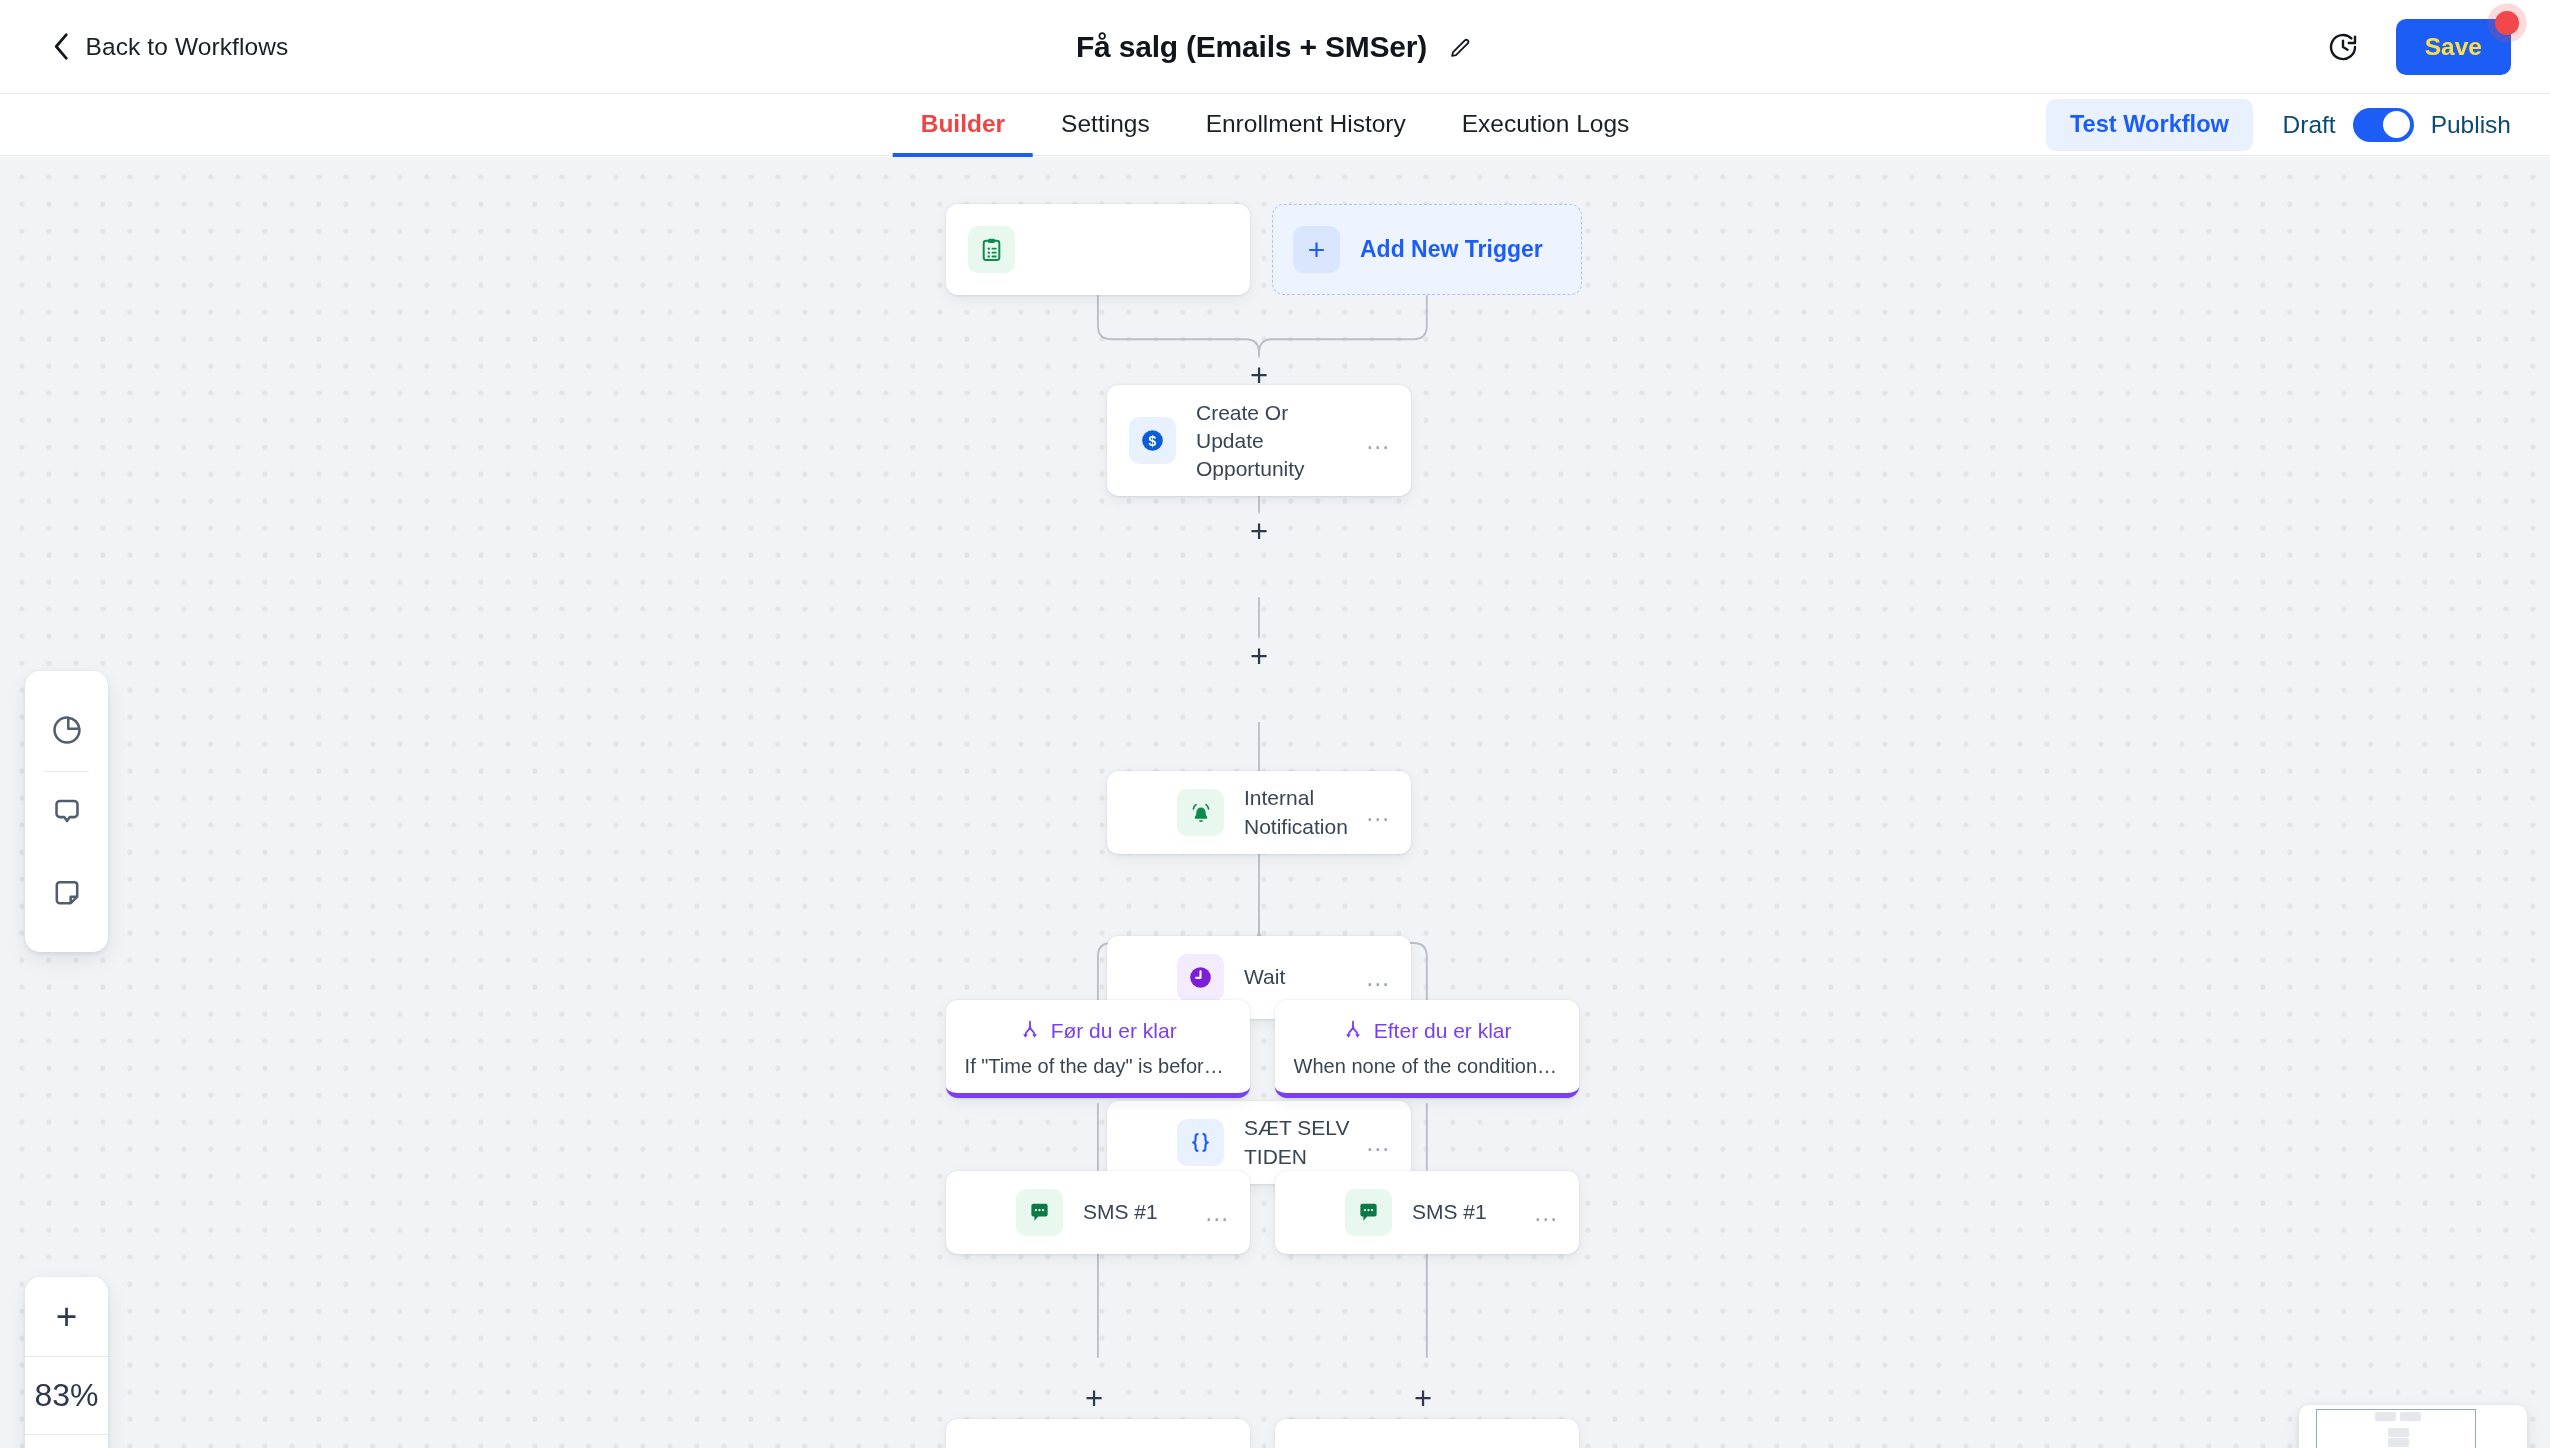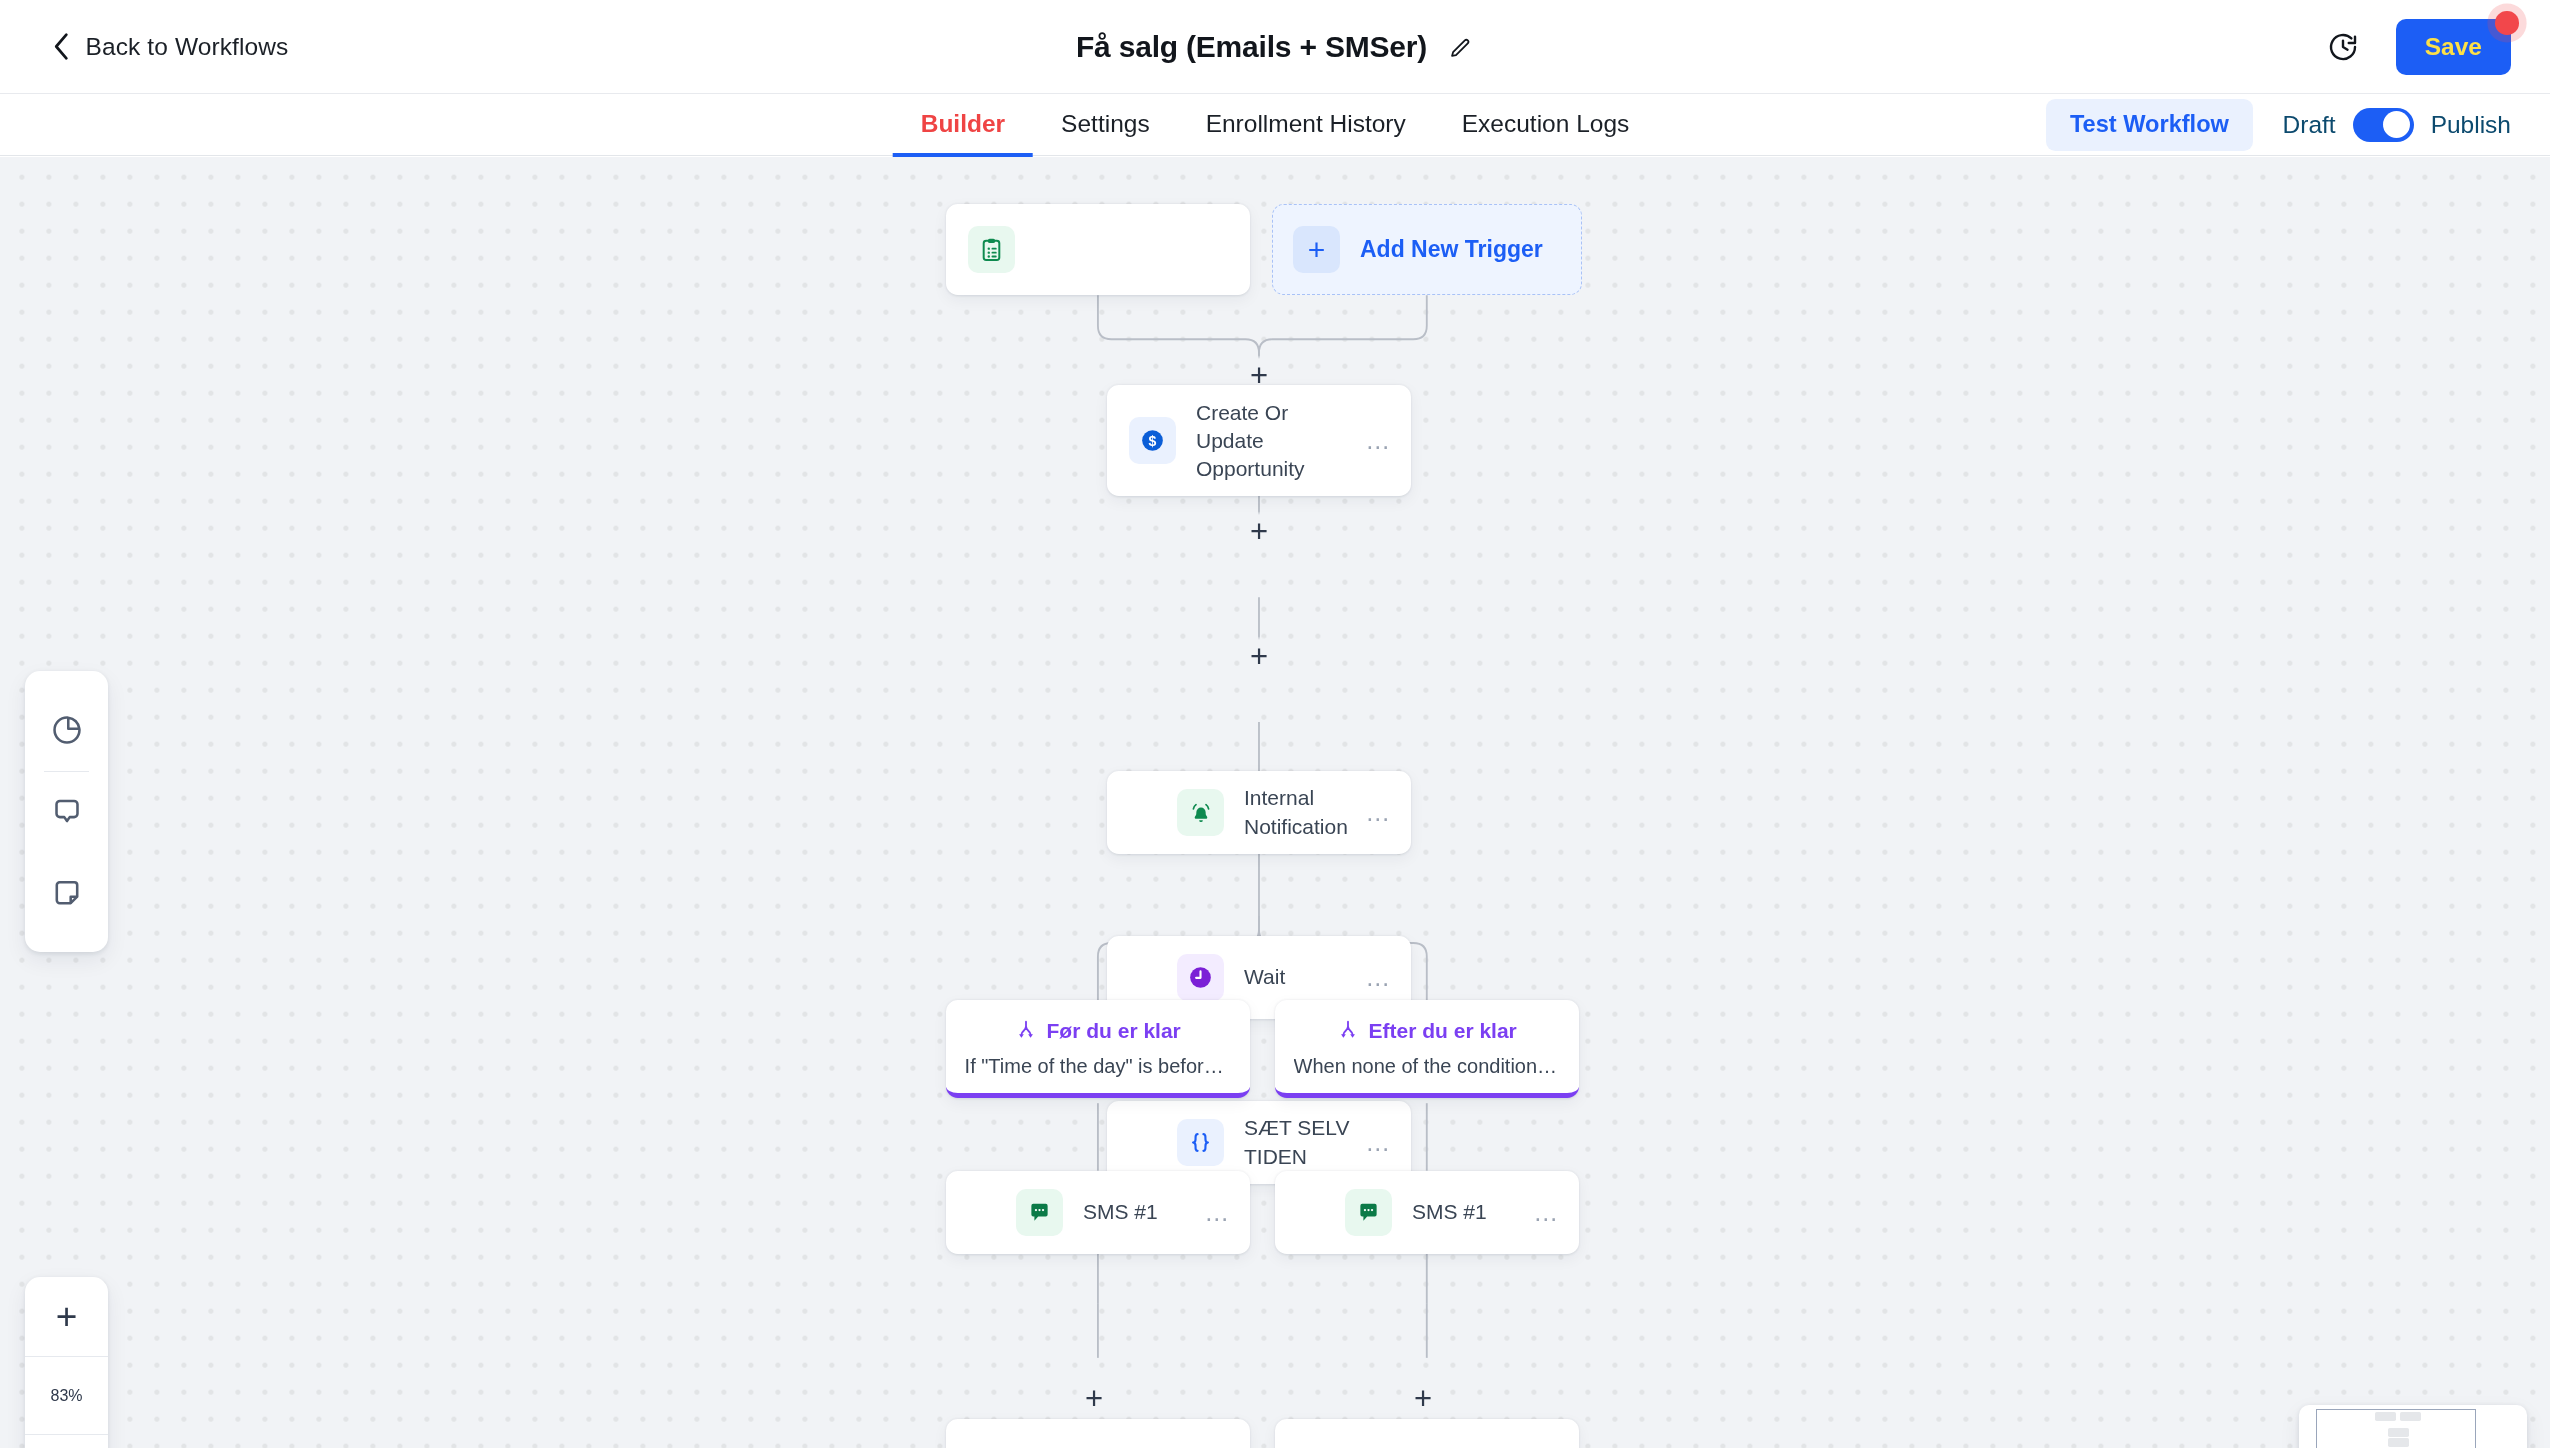--- a/index.html
+++ b/index.html
@@ -149,21 +149,21 @@
   .branch {
     position: absolute; width: 304px; background: #fff;
     border-radius: 11.8px; border-bottom: 5.9px solid #7b3ff2;
     box-shadow: 0 0.8px 2.5px rgba(20,30,60,.10), 0 5px 15px rgba(20,30,60,.055);
     padding: 18.6px 18.6px 15px; cursor: pointer;
   }
   .branch-head {
     display: flex; align-items: center; justify-content: center; gap: 9.3px;
     margin-bottom: 11.8px;
   }
-  .branch-title { font-size: 21px; color: #7b3ff2; font-weight: 700; }
+  .branch-title { font-size: 21px; color: #7b3ff2; font-weight: 400; }
   .branch-desc {
     font-size: 20px; color: #3a4554; text-align: center;
     white-space: nowrap; overflow: hidden; text-overflow: ellipsis;
   }
 
   
   .rail {
     position: absolute; background: #fff; border-radius: 15px;
     box-shadow: 0 1.7px 4.2px rgba(20,30,60,.09), 0 8.4px 22px rgba(20,30,60,.07);
   }
@@ -174,21 +174,21 @@
   }
   .rail-sep { height: 0.8px; background: #e6e9ee; margin: 0 18.6px; }
 
   .zoom-rail { left: 25px; top: 1120px; width: 83px; }
   .zoom-btn {
     height: 79px; display: flex; align-items: center; justify-content: center;
     cursor: pointer; color: #2f394b; font-size: 37px; line-height: 1; font-weight: 300;
   }
   .zoom-val {
     height: 79px; display: flex; align-items: center; justify-content: center;
-    font-size: 16px; color: #2f394b; font-weight: 500;
+    font-size: 32px; color: #2f394b; font-weight: 500;
     border-top: 0.8px solid #e6e9ee; border-bottom: 0.8px solid #e6e9ee;
   }
 
   
   .minimap {
     position: absolute; left: 2299px; top: 1248px; width: 228px; height: 177px;
     background: #fff; border-radius: 10px;
     box-shadow: 0 1.7px 5px rgba(20,30,60,.10), 0 8.4px 22px rgba(20,30,60,.07);
     overflow: hidden; cursor: pointer;
   }

